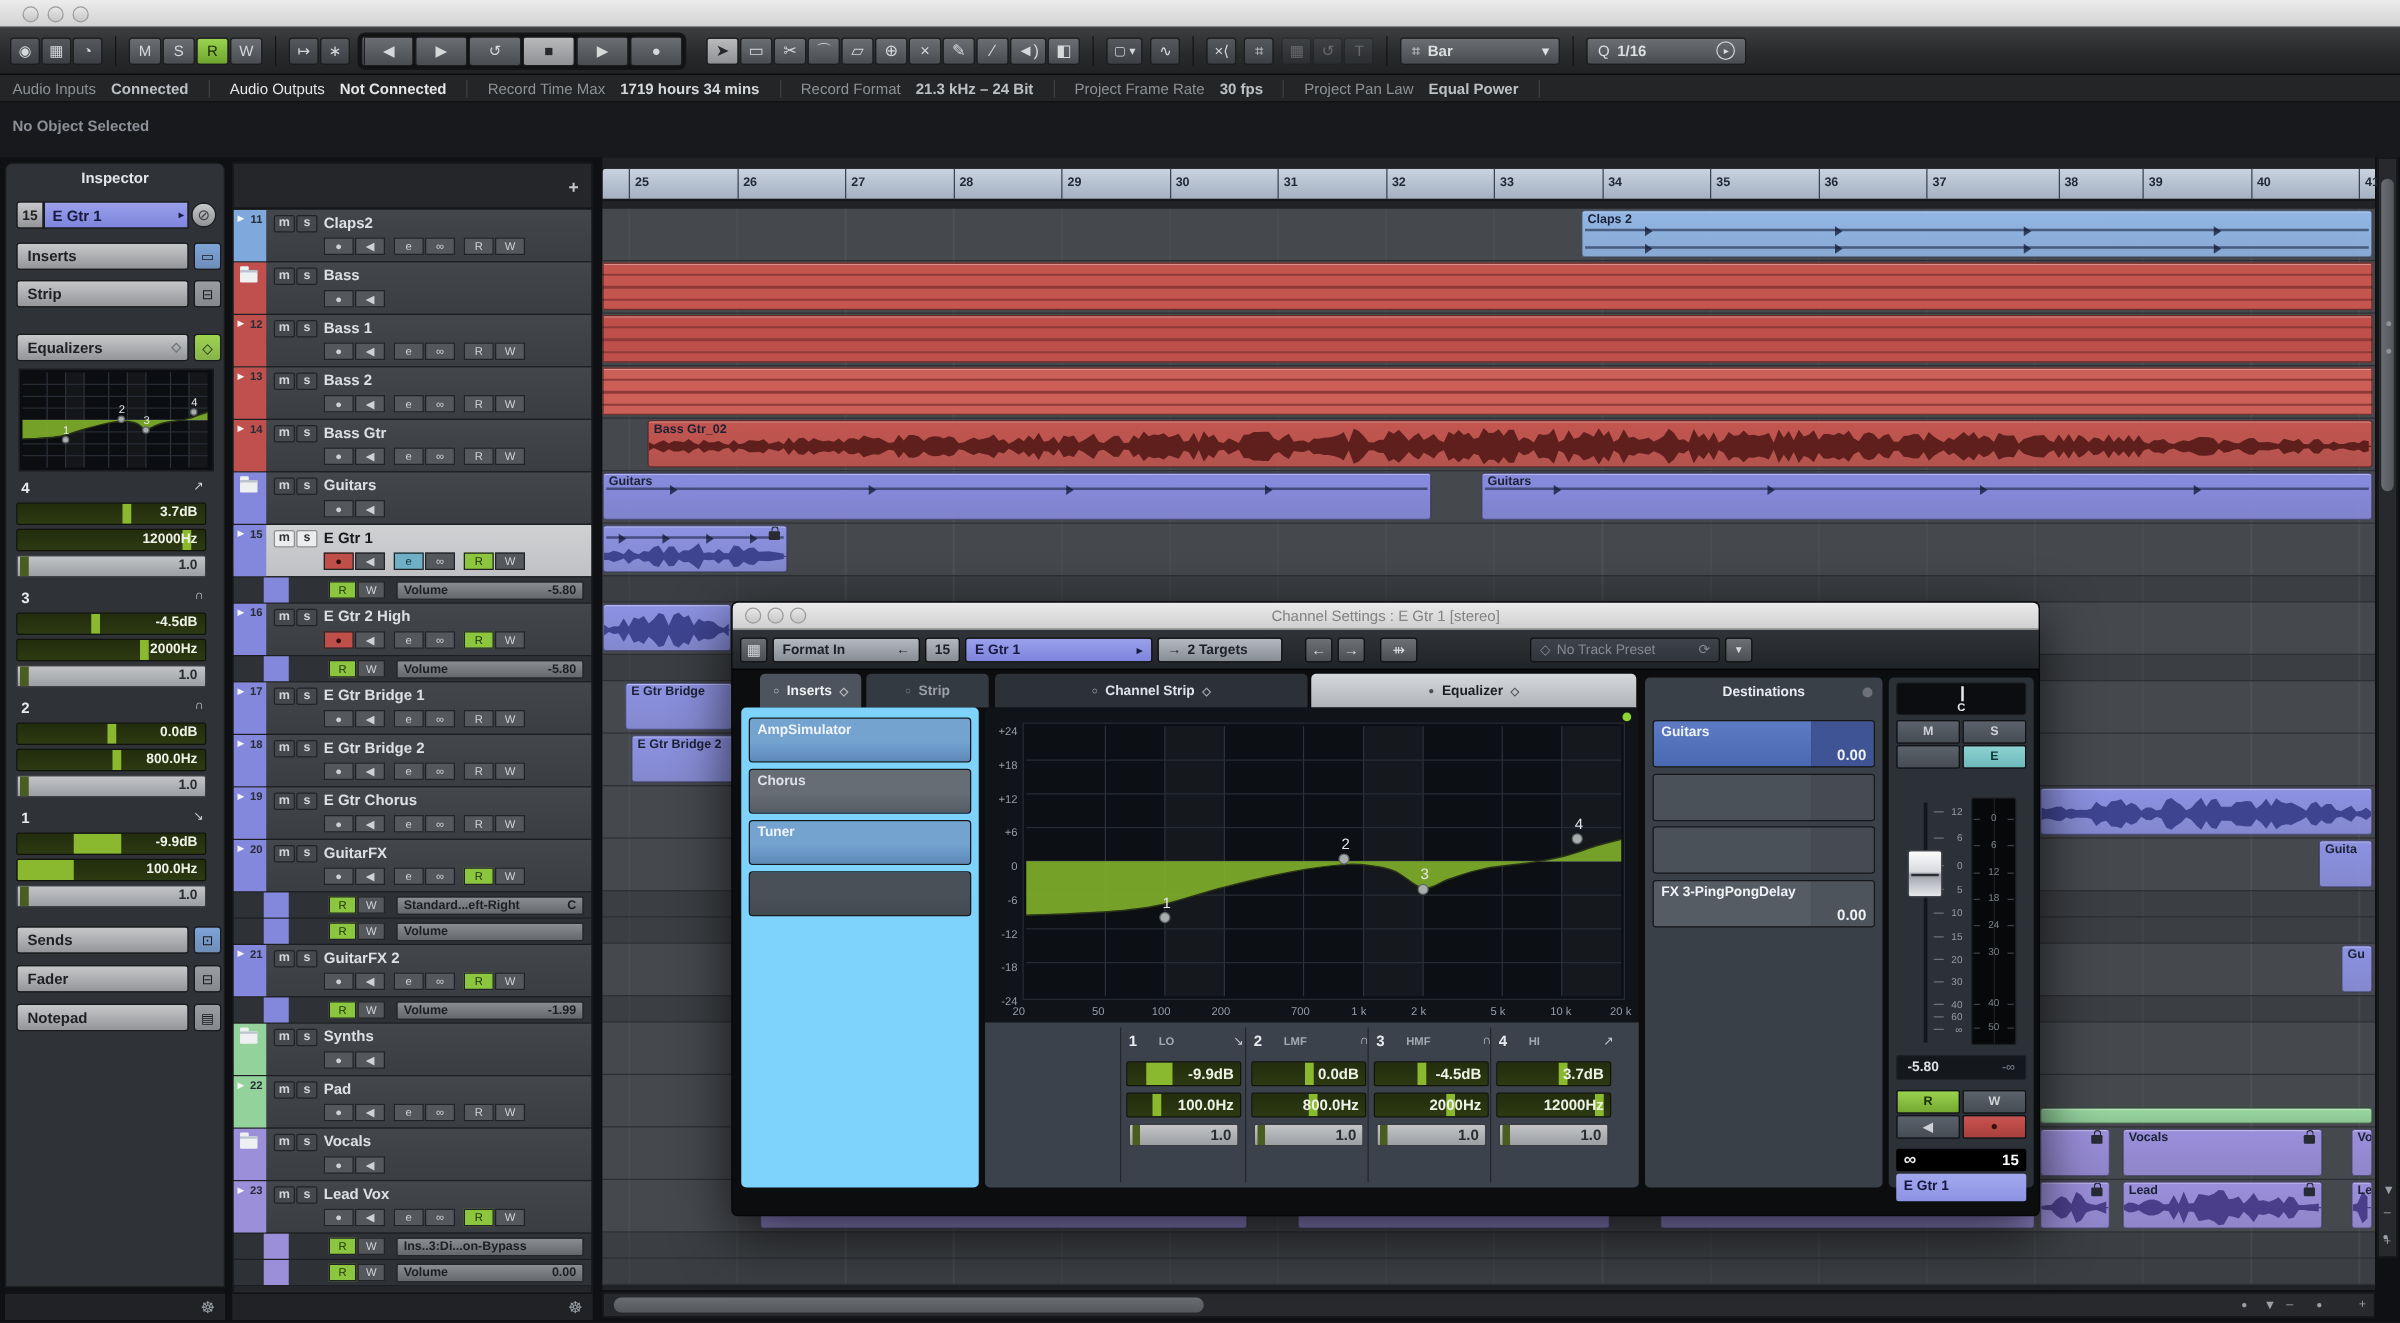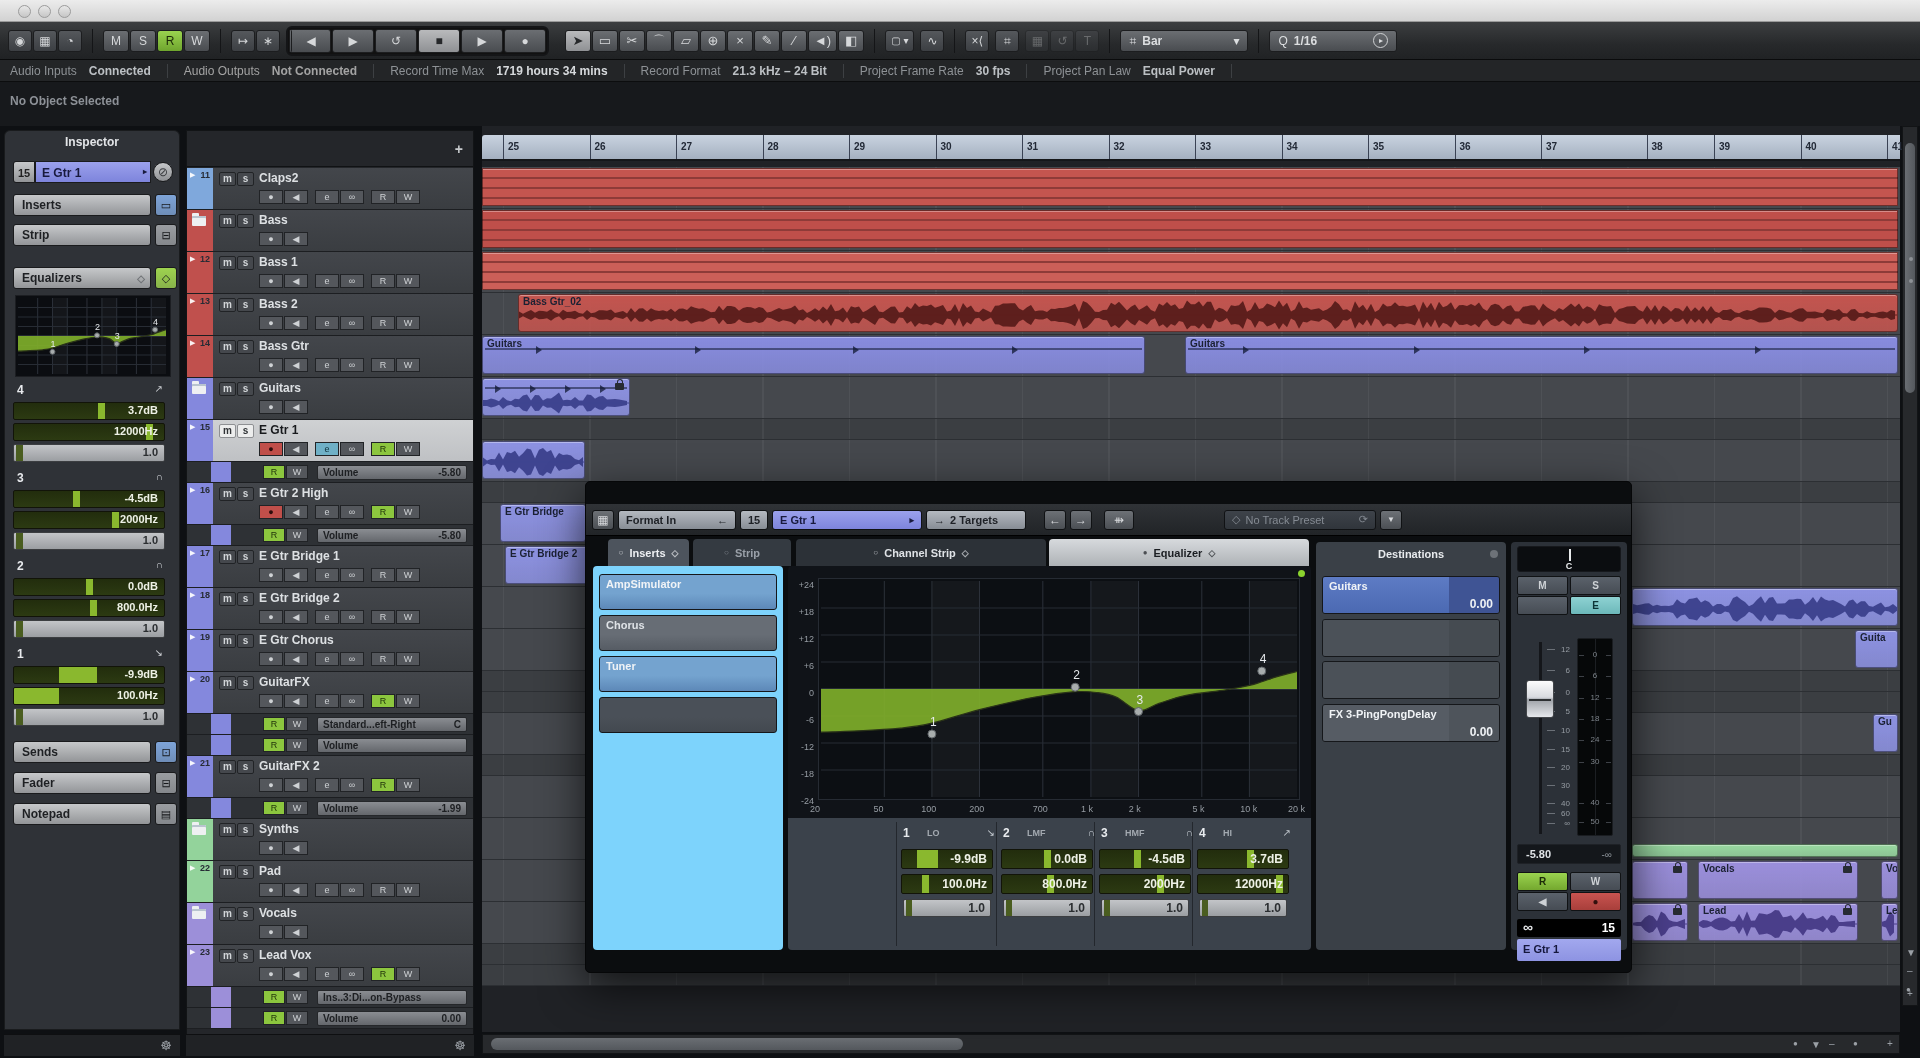--- a/index.html
+++ b/index.html
@@ -19,21 +19,21 @@
   .transport .tbtn{height:24px;min-width:42px;border-radius:3px}
   .tools{display:flex;gap:1px;margin-left:10px}
   .tools .tbtn{min-width:26px;font-size:13px}
   .tsep{width:1px;height:24px;background:#141517;margin:0 4px}
   .tfield{height:22px;background:linear-gradient(#6b6e72,#494c50);border:1px solid #1c1d1f;border-radius:3px;color:#dcdee0;font-size:12px;display:flex;align-items:center;padding:0 8px;gap:6px}
   .circ{width:15px;height:15px;border-radius:50%;border:1px solid #cfd1d3;display:inline-flex;align-items:center;justify-content:center;font-size:8px}
   
   .statusbar{position:absolute;left:0;top:60px;width:1920px;height:22px;background:#232527;border-bottom:1px solid #0c0d0e;display:flex;align-items:center;font-size:12px;padding-left:10px}
   .st-label{color:#8e9296;margin-right:12px}
   .st-value{color:#bcc0c4;font-weight:bold}
-  .st-item.warn .st-label,.st-item.warn .st-value{color:#a3a3a3}
+  .st-item.warn .st-label,.st-item.warn .st-value{color:#e5e5e5}
   .st-item.strong .st-value{color:#d6d9dc}
   .st-item{display:flex;align-items:center}
   .st-div{width:1px;height:14px;background:#3d4043;margin:0 16px}
   .infoline{position:absolute;left:0;top:82px;width:1920px;height:44px;background:#17191c;font-size:12px;font-weight:bold;color:#8d9197;padding:12px 0 0 10px}
   
   .inspector{position:absolute;left:4px;top:130px;width:176px;height:900px;background:#2f3237;border:1px solid #191b1d;border-radius:6px 6px 0 0}
   .insp-title{position:absolute;left:0;top:4px;width:100%;text-align:center;font-size:12px;font-weight:bold;color:#e3e5e8}
   .insp-btn{position:absolute;height:22px;border-radius:3px;background:linear-gradient(#c6c8ca,#939598);border:1px solid #1a1b1d;color:#1e2023;font-size:12px;font-weight:bold;display:flex;align-items:center;padding:0 8px}
   .insp-ic{position:absolute;width:22px;height:22px;border-radius:3px;border:1px solid #1a1b1d;font-size:11px;display:flex;align-items:center;justify-content:center}
   .bar{position:absolute;left:8px;width:152px;height:18px;border-radius:2px;border:1px solid #121409;background:linear-gradient(#222d0d,#2c3a12);overflow:hidden}
@@ -658,20 +658,36 @@
       <div class="rtick" style="left: 972.5px; width: 86px;">36</div>
       <div class="rtick" style="left: 1059px; width: 86px;">37</div>
       <div class="rtick" style="left: 1145.5px; width: 86px; margin-left: 19px;">38</div>
       <div class="rtick" style="left: 1232px; width: 86px;">39</div>
       <div class="rtick" style="left: 1318.5px; width: 86px;">40</div>
       <div class="rtick" style="left: 1405px; width: 86px;">41</div>
     </div>
   <div class="arows" id="arows">
       <div class="arow" style="height: 42px;">
         <div class="gridv"></div>
+        <div class="region" style="left: 783px; width: 633px; background: linear-gradient(rgb(146, 183, 230), rgba(146, 183, 230, 0.867));">
+          <div class="hline" style="top: 14px;"></div>
+          <div class="tri" style="left: 8%; top: 15px;"></div>
+          <div class="tri" style="left: 32%; top: 15px;"></div>
+          <div class="tri" style="left: 56%; top: 15px;"></div>
+          <div class="tri" style="left: 80%; top: 15px;"></div>
+          <div class="hline" style="top: 28px;"></div>
+          <div class="tri" style="left: 8%; top: 29px;"></div>
+          <div class="tri" style="left: 32%; top: 29px;"></div>
+          <div class="tri" style="left: 56%; top: 29px;"></div>
+          <div class="tri" style="left: 80%; top: 29px;"></div>
+          <div class="rlabel">Claps 2</div>
+        </div>
+      </div>
+      <div class="arow" style="height: 42px;">
+        <div class="gridv"></div>
         <div class="region" style="left: 0px; width: 1416px; background: repeating-linear-gradient(rgb(196, 85, 79) 0px, rgb(196, 85, 79) 8px, rgb(142, 59, 56) 8px, rgb(142, 59, 56) 10px); border-radius: 0px;"></div>
       </div>
       <div class="arow" style="height: 42px;">
         <div class="gridv"></div>
         <div class="region" style="left: 0px; width: 1416px; background: repeating-linear-gradient(rgb(191, 79, 74) 0px, rgb(191, 79, 74) 8px, rgb(142, 59, 56) 8px, rgb(142, 59, 56) 10px); border-radius: 0px;"></div>
       </div>
       <div class="arow" style="height: 42px;">
         <div class="gridv"></div>
         <div class="region" style="left: 0px; width: 1416px; background: repeating-linear-gradient(rgb(204, 95, 88) 0px, rgb(204, 95, 88) 8px, rgb(142, 59, 56) 8px, rgb(142, 59, 56) 10px); border-radius: 0px;"></div>
       </div>
@@ -844,20 +860,26 @@
 <div class="sb-h">
   <div class="thumb" style="left:8px;width:472px"></div>
   <div class="zoomctl" style="left:1310px;top:4px;font-size:8px">●</div>
   <div class="zoomctl" style="left:1328px;top:4px">▼</div>
   <div class="zoomctl" style="left:1346px;top:3px">–</div>
   <div class="zoomctl" style="left:1370px;top:4px;font-size:8px">●</div>
   <div class="zoomctl" style="left:1404px;top:3px">+</div>
 </div>
 
 <div class="dlg">
+  <div class="dlg-title">
+    <div class="tl" style="left:10px;top:4px"></div>
+    <div class="tl" style="left:28px;top:4px"></div>
+    <div class="tl" style="left:46px;top:4px"></div>
+    <div class="txt">Channel Settings : E Gtr 1 [stereo]</div>
+  </div>
   <div class="dlg-tb">
     <div class="dbtn">▦</div>
     <div class="dfield" style="width:118px">
       <span>Format In</span>
       <span style="margin-left:auto">←</span>
     </div>
     <div class="dfield" style="width:28px;justify-content:center">
         <span>15</span>
       </div>
     <div class="dfield blue" style="width:150px">

